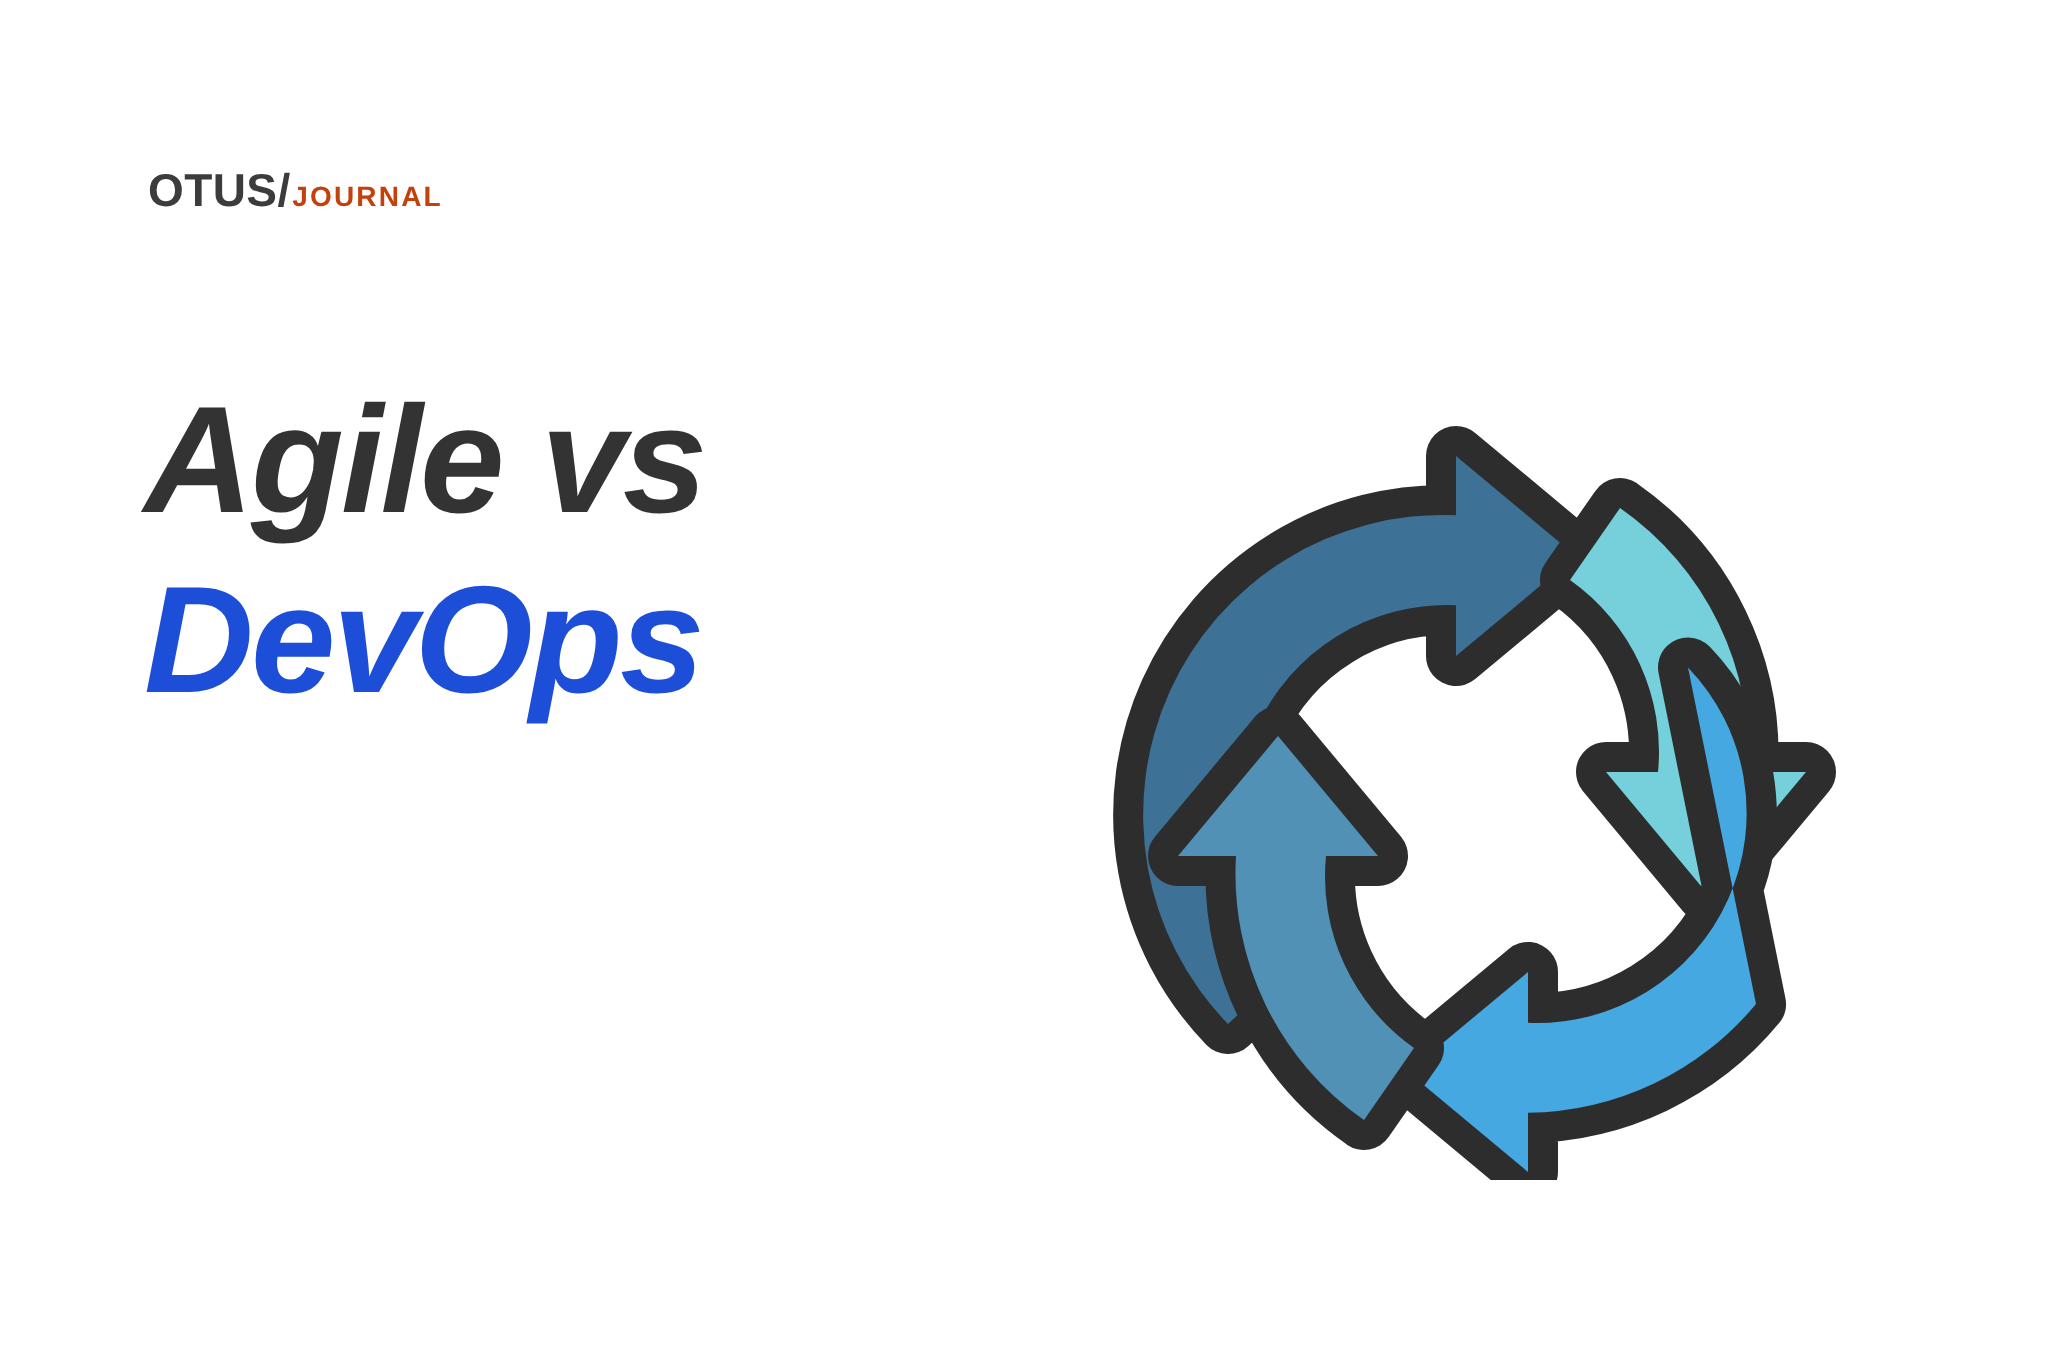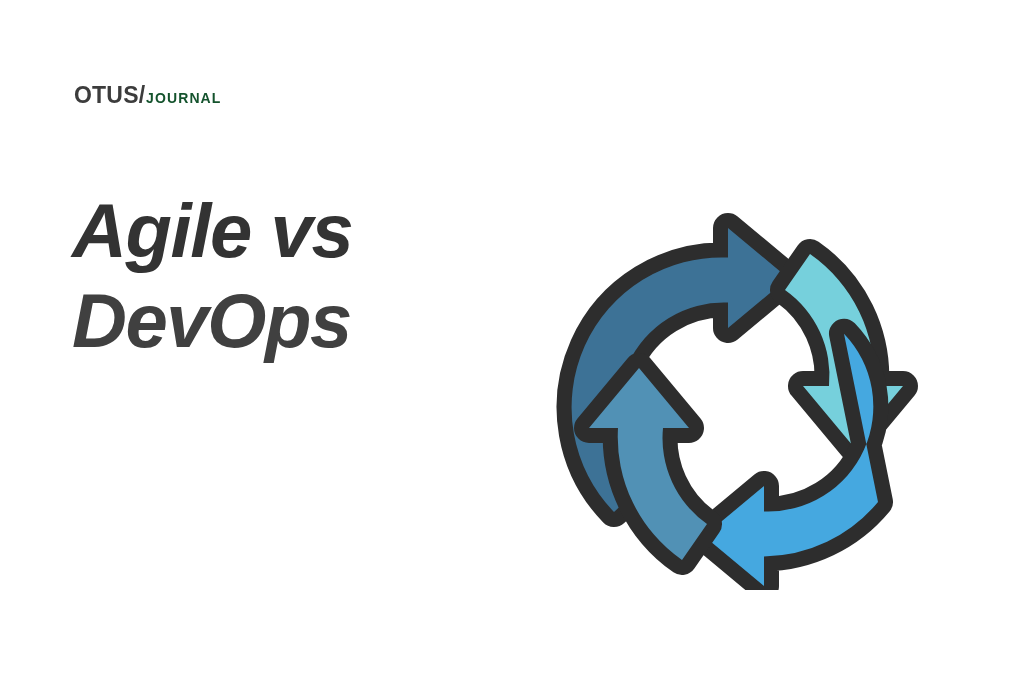--- a/index.html
+++ b/index.html
@@ -92,26 +92,26 @@
   }
 </style>
 </head>
 <body>
 
 <div id="canvas" style="background: rgb(255, 255, 255);">
 
   <div id="brand">
     <span class="brand-main" style="color: rgb(60, 60, 60);">OTUS</span>
       <span class="brand-slash" style="color: rgb(60, 60, 60);">/</span>
-      <span class="brand-sub" style="color: #14532d;">JOURNAL</span>
+      <span class="brand-sub" style="color: #c2410c;">JOURNAL</span>
   </div>
 
   <div id="headline">
     <span class="hl-line" style="color: rgb(51, 51, 51);">Agile vs</span>
-    <span class="hl-line" style="color: #404040;">DevOps</span>
+    <span class="hl-line" style="color: #1d4ed8;">DevOps</span>
   </div>
 
   <div id="cycle-diagram">
     <svg viewBox="0 0 450 450" xmlns="http://www.w3.org/2000/svg" aria-hidden="true">
 
       <g>
         <path class="cycle-arrow-outline" d="
           M 94.0 332.0
           A 150 150 0 0 1 208.0 77.6
           L 208.0 48.0

